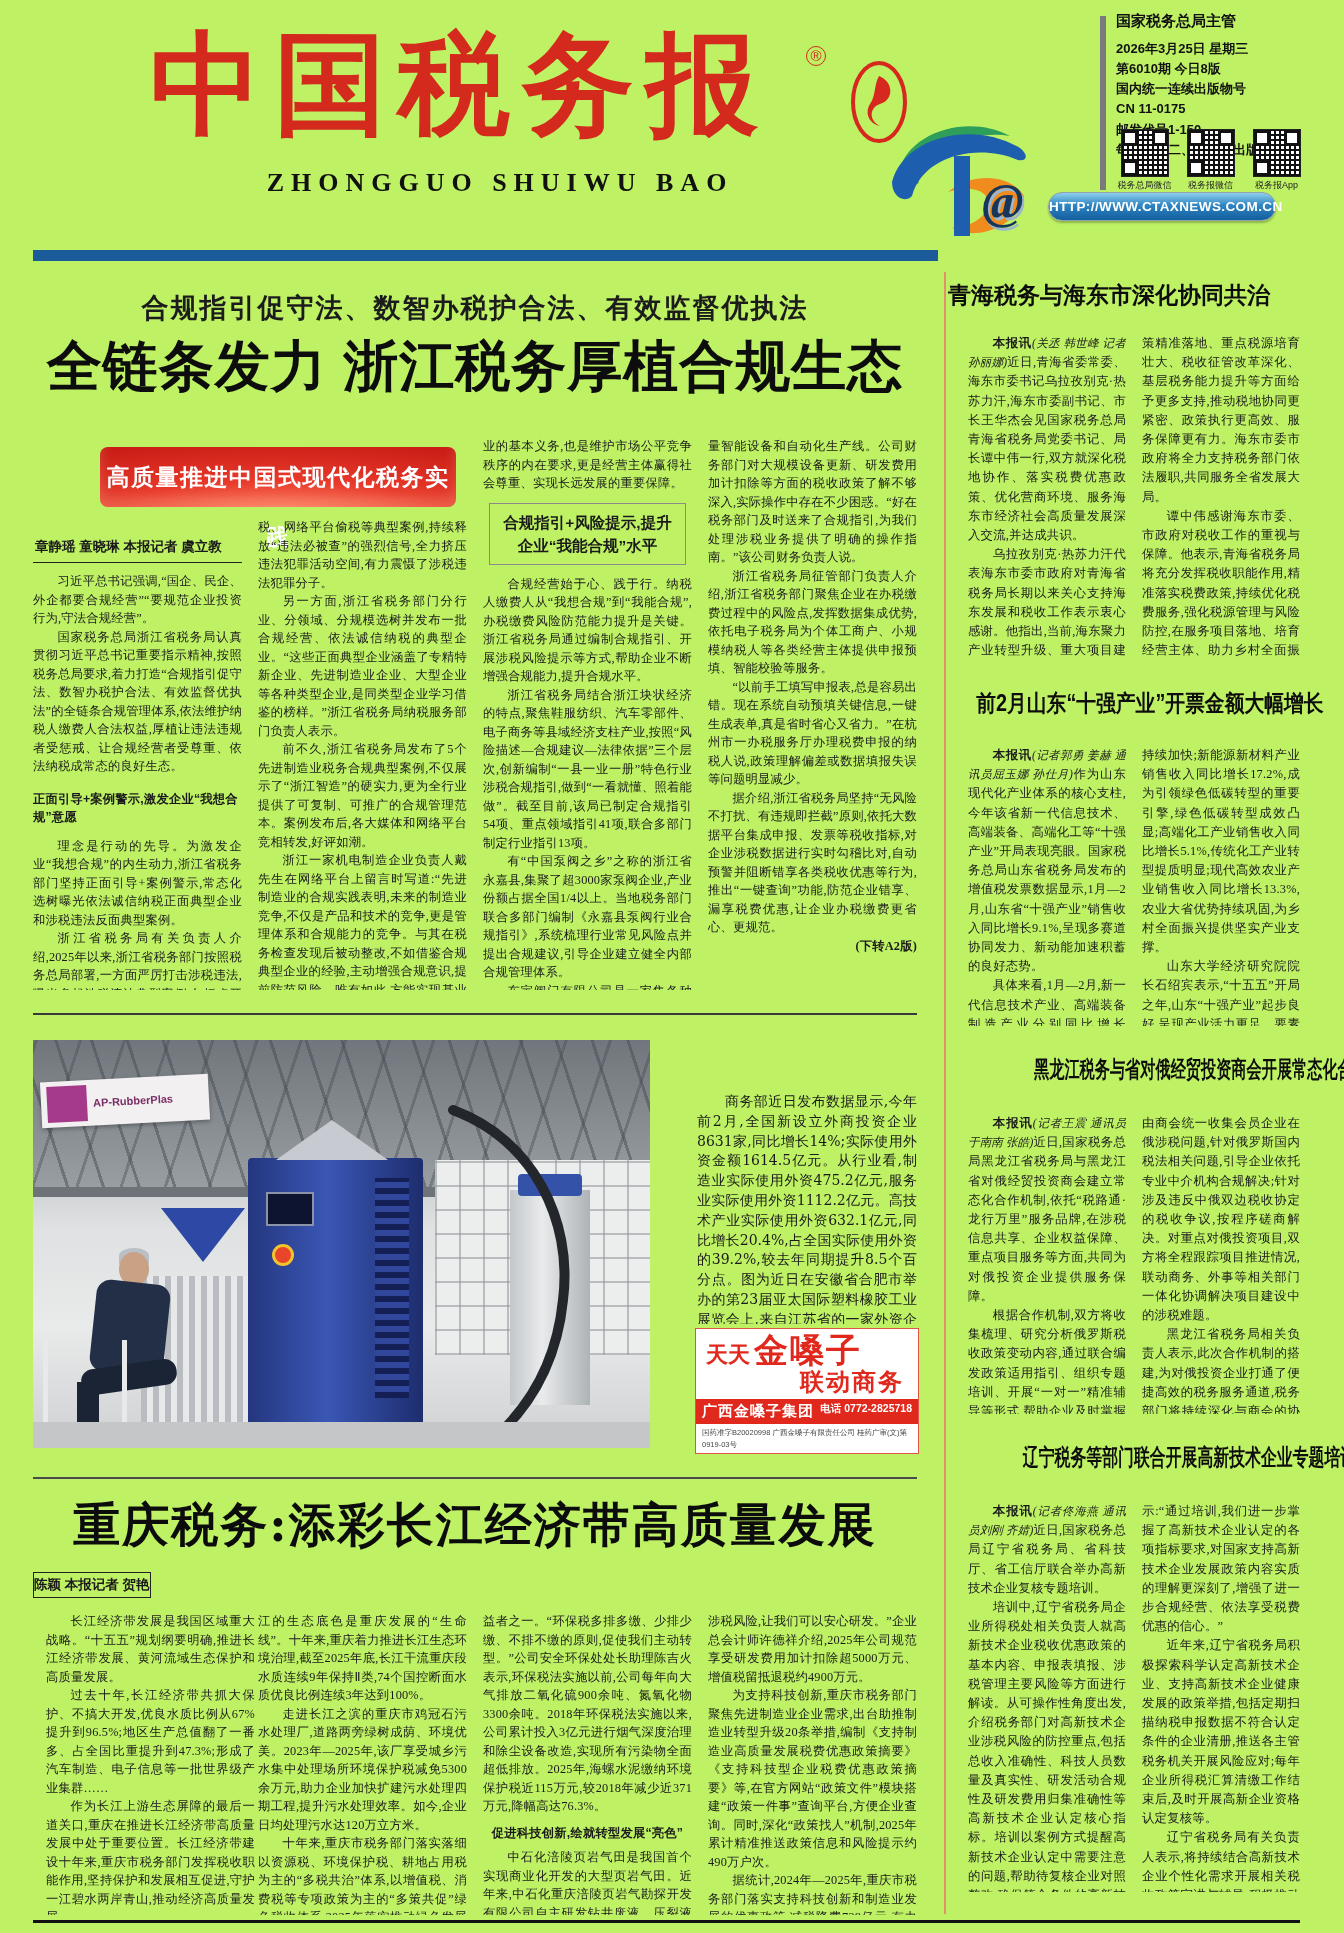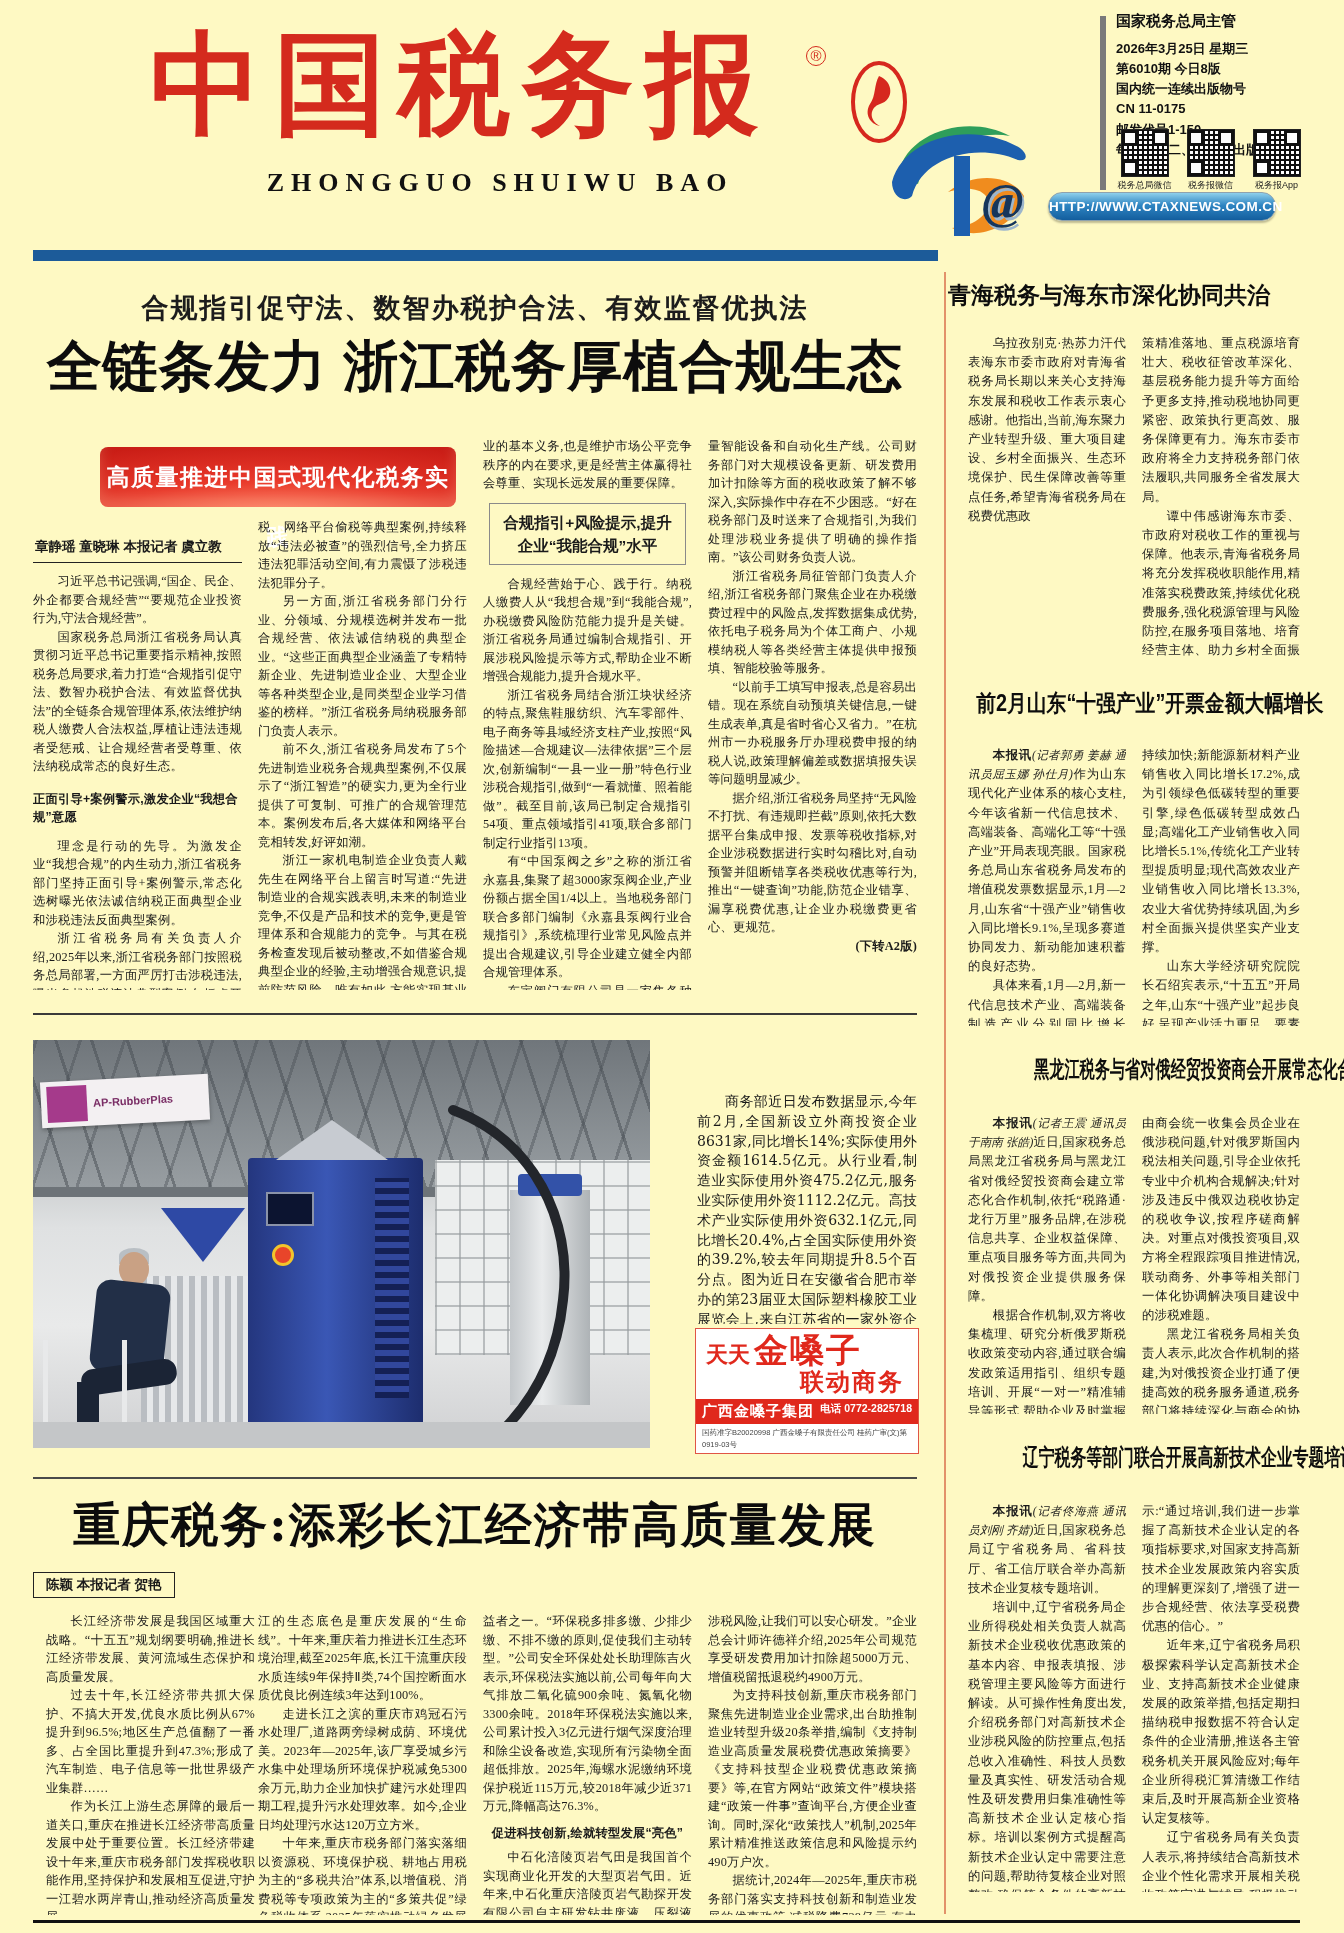--- a/index.html
+++ b/index.html
@@ -1,16 +1,16 @@
 <!DOCTYPE html>
 <html><head>
 <meta charset="utf-8">
 <style>
   html,body{margin:0;padding:0;background:#e8e8e4;}
-  #page{position:relative;width:1344px;height:1933px;background:#fef9c3;margin:0 auto;overflow:hidden;
+  #page{position:relative;width:1344px;height:1933px;background:#bef264;margin:0 auto;overflow:hidden;
         font-family:"Liberation Serif",serif;color:#1a1a1a;}
   .abs{position:absolute;}
   
   #mh-title{left:150px;top:22px;width:680px;font-family:"DejaVu Serif",serif;font-weight:900;
             font-size:112px;line-height:1.1;color:#d42a1d;letter-spacing:12px;white-space:nowrap;}
   #mh-reg{left:806px;top:46px;font-size:15px;color:#d42a1d;border:1.5px solid #d42a1d;border-radius:50%;
           width:18px;height:18px;text-align:center;line-height:17px;font-family:"Liberation Sans",sans-serif;}
   #mh-pinyin{left:260px;top:168px;width:480px;text-align:center;font-family:"Liberation Serif",serif;
              font-weight:700;font-size:26px;letter-spacing:7px;color:#111;}
   #mh-seal{left:850px;top:60px;}
@@ -107,21 +107,21 @@
   #ad .l2{text-align:right;padding:2px 14px 4px 0;color:#e0281c;font:900 24px/1.1 "Liberation Sans",sans-serif;letter-spacing:2px;}
   #ad .bar{background:#e0281c;color:#fff;display:flex;justify-content:space-between;align-items:flex-start;
            padding:3px 6px;font-family:"Liberation Sans",sans-serif;}
   #ad .bar .co{font-weight:900;font-size:15px;letter-spacing:1px;}
   #ad .bar .ph{font-size:10.5px;font-weight:700;}
   #ad .tiny{font-size:7.5px;color:#444;padding:3px 6px 0 6px;line-height:1.5;font-family:"Liberation Sans",sans-serif;}
   
   #rule2{left:33px;top:1477px;width:884px;height:2px;background:#4a4a4a;}
   #cq-headline{left:33px;top:1494px;width:884px;text-align:center;font-family:"DejaVu Serif",serif;
                font-weight:900;font-size:47px;color:#0c0c0c;letter-spacing:2px;white-space:nowrap;}
-  #cq-byline{left:33px;top:1572px;border:1.5px solid #222;padding:3px 12px;font-family:"Liberation Sans",sans-serif;
+  #cq-byline{left:33px;top:1572px;border:1.5px solid #222;padding:3px 0;font-family:"Liberation Sans",sans-serif;
              font-weight:700;font-size:13.5px;}
   .cq-sub{font-family:"Liberation Sans",sans-serif;font-weight:900;font-size:14.5px;text-align:center;
           text-indent:0 !important;margin:8px 0 6px 0 !important;}
   #bottom-rule{left:33px;top:1920px;width:1267px;height:3px;background:#111;}
   
   .sb-title{position:absolute;left:948px;width:332px;text-align:left;font-family:"Liberation Sans",sans-serif;
             font-weight:900;color:#0d0d0d;white-space:nowrap;}
   .sb-title span{display:inline-block;}
   .sb-col{position:absolute;width:158px;overflow:hidden;text-align:justify;}
   .sb-col p{font-size:12.4px;line-height:19.2px;}
@@ -315,20 +315,23 @@
     <p>据统计,2024年—2025年,重庆市税务部门落实支持科技创新和制造业发展的优惠政策,减税降费738亿元,有力推动经营主体攀高向新,实现高质量发展。</p>
 
   </div>
 
   <div class="abs" id="bottom-rule"></div>
 
   <div class="sb-title" style="top:280px;">
     <span style="font-size:23px;">青海税务与海东市深化协同共治</span>
   </div>
   <div class="sb-col" style="left:968px;top:334px;height:326px;">
+    <p class="lead">
+      <b>本报讯</b><i>(关丞 韩世峰 记者孙丽娜)</i><span>近日,青海省委常委、海东市委书记乌拉孜别克·热苏力汗,海东市委副书记、市长王华杰会见国家税务总局青海省税务局党委书记、局长谭中伟一行,双方就深化税地协作、落实税费优惠政策、优化营商环境、服务海东市经济社会高质量发展深入交流,并达成共识。</span>
+    </p>
     <p>乌拉孜别克·热苏力汗代表海东市委市政府对青海省税务局长期以来关心支持海东发展和税收工作表示衷心感谢。他指出,当前,海东聚力产业转型升级、重大项目建设、乡村全面振兴、生态环境保护、民生保障改善等重点任务,希望青海省税务局在税费优惠政</p>
   </div>
   <div class="sb-col" style="left:1142px;top:334px;height:326px;">
     <p class="cont">策精准落地、重点税源培育壮大、税收征管改革深化、基层税务能力提升等方面给予更多支持,推动税地协同更紧密、政策执行更高效、服务保障更有力。海东市委市政府将全力支持税务部门依法履职,共同服务全省发展大局。</p>
     <p>谭中伟感谢海东市委、市政府对税收工作的重视与保障。他表示,青海省税务局将充分发挥税收职能作用,精准落实税费政策,持续优化税费服务,强化税源管理与风险防控,在服务项目落地、培育经营主体、助力乡村全面振兴、推动绿色发展等方面主动担当作为,以高质量税收工作服务地方经济社会高质量发展。</p>
   </div>
 
   <div class="sb-title" style="top:688px;">
     <span style="font-size:23px;transform:scaleX(.86);">前2月山东“十强产业”开票金额大幅增长</span>
   </div>

